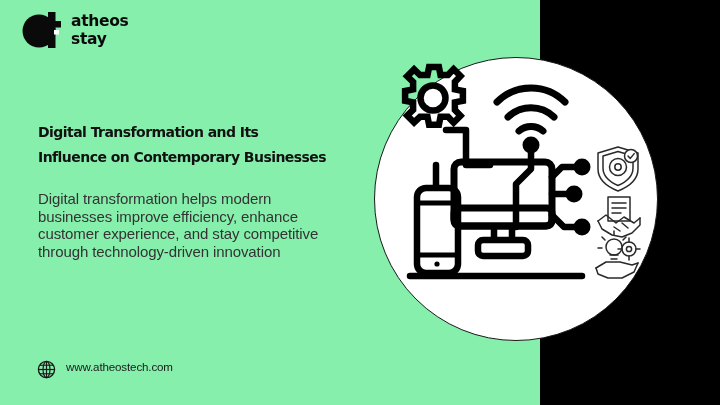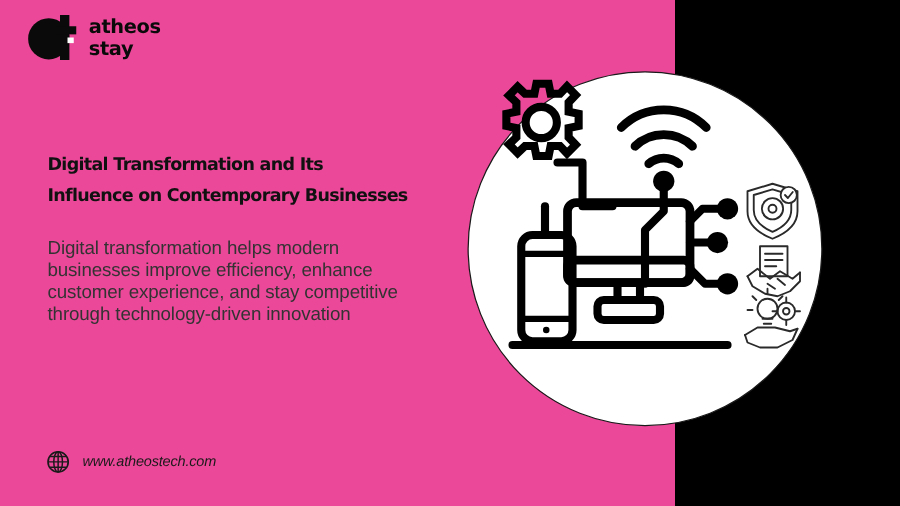--- a/index.html
+++ b/index.html
@@ -7,21 +7,21 @@
     padding: 0;
     background: #ffffff;
   }
   body {
     font-family: "Liberation Sans", sans-serif;
   }
   #slide {
     position: relative;
     width: 720px;
     height: 405px;
-    background: #ec4899;
+    background: #86efac;
     overflow: hidden;
   }
   
   .black-panel {
     position: absolute;
     top: 0;
     left: 540px;
     width: 180px;
     height: 405px;
     background: #000000;
@@ -87,23 +87,22 @@
     line-height: 17.6px;
     letter-spacing: -0.1px;
     color: #333333;
   }
   
   .footer {
     position: absolute;
     left: 37px;
     top: 360px;
     display: flex;
-    align-items: center;
+    align-items: flex-start;
     gap: 10px;
-    font-style: italic;
   }
   .footer-url {
     font-family: "Liberation Sans", sans-serif;
     font-size: 11.6px;
     letter-spacing: -0.15px;
     color: #1a1a1a;
   }
   .globe-icon { display: block; }
   
   .illustration {

